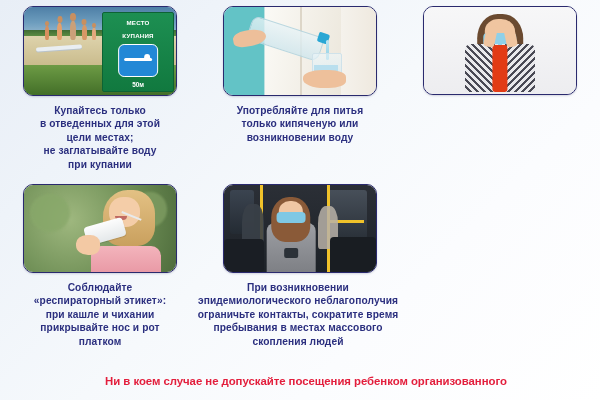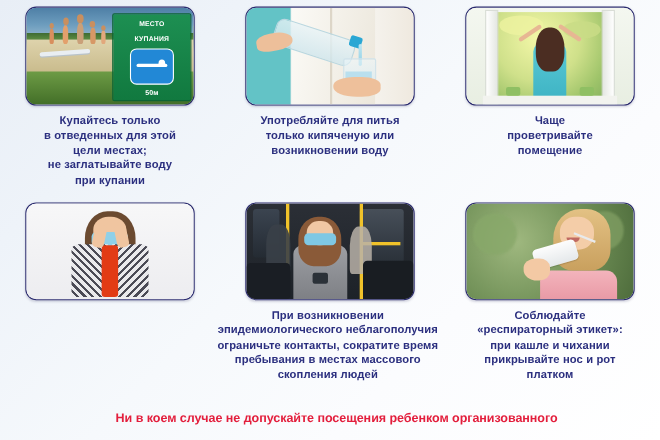--- a/index.html
+++ b/index.html
@@ -267,55 +267,55 @@
           <div class="liquid"></div>
           <div class="hand1"></div>
           <div class="hand2"></div>
         </div>
       </div>
       <div class="caption">Употребляйте для питья
 только кипяченую или
 возникновении воду</div>
     </div>
 
-    <div class="cell">
-      <div class="card">
-        <div class="photo win">
-          <div class="view"></div>
-          <div class="leaf1"></div>
-          <div class="leaf2"></div>
-          <div class="frameL"></div>
-          <div class="frameR"></div>
-          <div class="armL"></div>
-          <div class="armR"></div>
-          <div class="body"></div>
-          <div class="hair"></div>
-          <div class="sill"></div>
-          <div class="pot1"></div>
-          <div class="pot2"></div>
-        </div>
-      </div>
-      <div class="caption">Чаще
-проветривайте
-помещение</div>
-    </div>
 
     <div class="cell">
       <div class="card row2">
         <div class="photo sick">
           <div class="hair"></div>
           <div class="face"></div>
           <div class="mask"></div>
           <div class="shirtL"></div>
           <div class="shirtR"></div>
           <div class="tie"></div>
           <div class="armL"></div>
           <div class="armR"></div>
         </div>
       </div>
+    </div>
+
+    <div class="cell r2c3">
+      <div class="card row2">
+        <div class="photo park">
+          <div class="blur1"></div>
+          <div class="blur2"></div>
+          <div class="shirt"></div>
+          <div class="hair"></div>
+          <div class="face"></div>
+          <div class="smile"></div>
+          <div class="strap"></div>
+          <div class="mask"></div>
+          <div class="hand"></div>
+        </div>
+      </div>
+      <div class="caption">Соблюдайте
+«респираторный этикет»:
+при кашле и чихании
+прикрывайте нос и рот
+платком</div>
     </div>
 
     <div class="cell wide">
       <div class="card row2">
         <div class="photo bus">
           <div class="winL"></div>
           <div class="winR"></div>
           <div class="poleA"></div>
           <div class="poleB"></div>
           <div class="railC"></div>
@@ -330,38 +330,17 @@
           <div class="seatR"></div>
         </div>
       </div>
       <div class="caption">При возникновении
 эпидемиологического неблагополучия
 ограничьте контакты, сократите время
 пребывания в местах массового
 скопления людей</div>
     </div>
 
-    <div class="cell r2c3">
-      <div class="card row2">
-        <div class="photo park">
-          <div class="blur1"></div>
-          <div class="blur2"></div>
-          <div class="shirt"></div>
-          <div class="hair"></div>
-          <div class="face"></div>
-          <div class="smile"></div>
-          <div class="strap"></div>
-          <div class="mask"></div>
-          <div class="hand"></div>
-        </div>
-      </div>
-      <div class="caption">Соблюдайте
-«респираторный этикет»:
-при кашле и чихании
-прикрывайте нос и рот
-платком</div>
-    </div>
-
   </div>
 
   <div class="redline">Ни в коем случае не допускайте посещения ребенком организованного</div>
 
 </div>
 
 </body></html>

